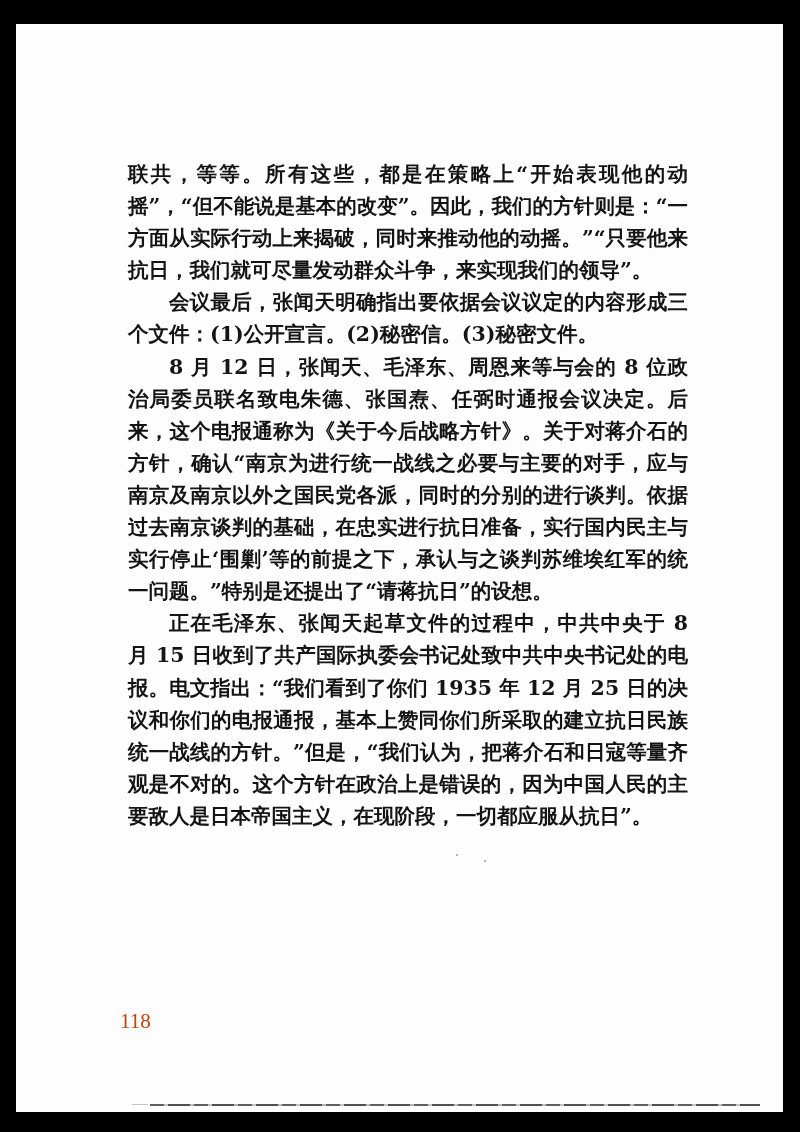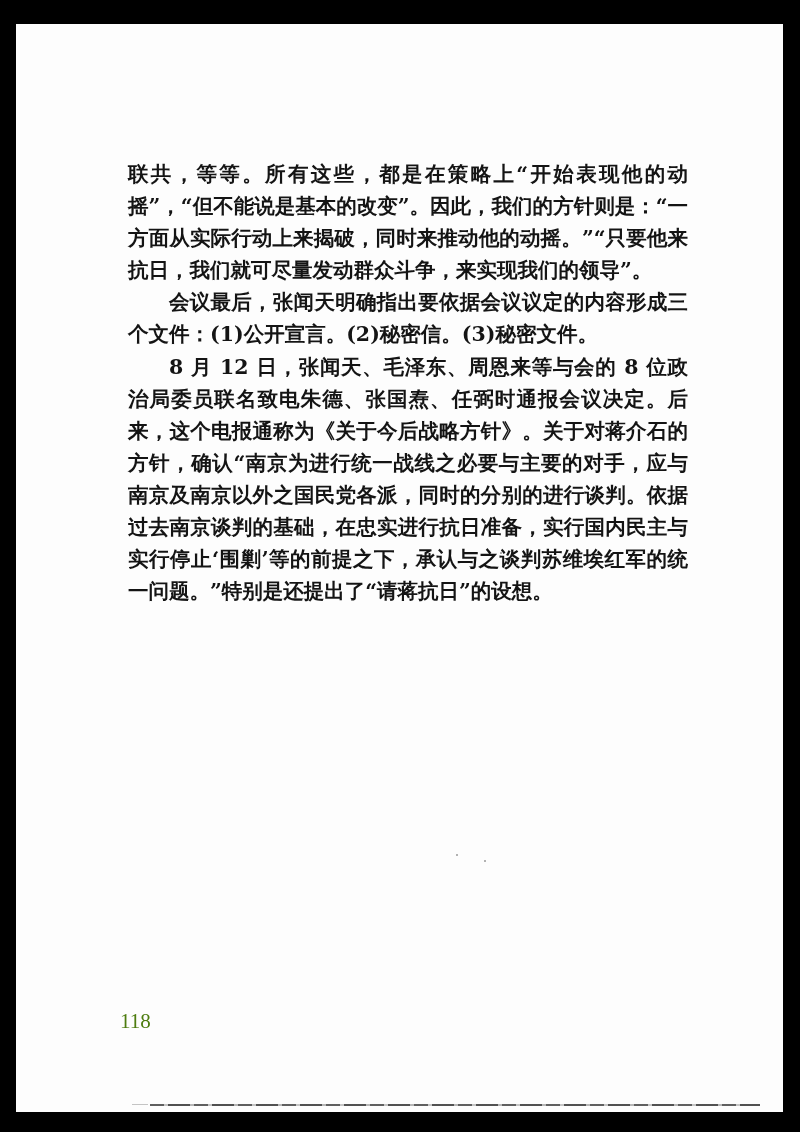--- a/index.html
+++ b/index.html
@@ -40,21 +40,21 @@
   }
   .para.indent {
     text-indent: 2em;
   }
   .page-number {
     position: absolute;
     left: 104px;
     top: 985px;
     font-family: "Liberation Serif", "DejaVu Serif", serif;
     font-size: 21px;
-    color: #4d7c0f;
+    color: #c2410c;
   }
   .bottom-rule {
     position: absolute;
     left: 134px;
     top: 1080px;
     width: 610px;
     height: 2px;
     background: repeating-linear-gradient(90deg, #444 0 14px, #bbb 14px 18px, #333 18px 40px, #aaa 40px 44px);
     opacity: 0.85;
   }
@@ -77,20 +77,21 @@
 </style>
 </head>
 <body>
 
 <div class="page">
 
   <div class="text-block">
     <p class="para">联共，等等。所有这些，都是在策略上“开始表现他的动摇”，“但不能说是基本的改变”。因此，我们的方针则是：“一方面从实际行动上来揭破，同时来推动他的动摇。”“只要他来抗日，我们就可尽量发动群众斗争，来实现我们的领导”。</p>
     <p class="para indent">会议最后，张闻天明确指出要依据会议议定的内容形成三个文件：(1)公开宣言。(2)秘密信。(3)秘密文件。</p>
     <p class="para indent">8 月 12 日，张闻天、毛泽东、周恩来等与会的 8 位政治局委员联名致电朱德、张国焘、任弼时通报会议决定。后来，这个电报通称为《关于今后战略方针》。关于对蒋介石的方针，确认“南京为进行统一战线之必要与主要的对手，应与南京及南京以外之国民党各派，同时的分别的进行谈判。依据过去南京谈判的基础，在忠实进行抗日准备，实行国内民主与实行停止‘围剿’等的前提之下，承认与之谈判苏维埃红军的统一问题。”特别是还提出了“请蒋抗日”的设想。</p>
+    <p class="para indent">正在毛泽东、张闻天起草文件的过程中，中共中央于 8 月 15 日收到了共产国际执委会书记处致中共中央书记处的电报。电文指出：“我们看到了你们 1935 年 12 月 25 日的决议和你们的电报通报，基本上赞同你们所采取的建立抗日民族统一战线的方针。”但是，“我们认为，把蒋介石和日寇等量齐观是不对的。这个方针在政治上是错误的，因为中国人民的主要敌人是日本帝国主义，在现阶段，一切都应服从抗日”。</p>
   </div>
 
   <div class="page-number">118</div>
 
   <div class="bottom-rule"></div>
 
   <span class="noise" style="left:484px;top:528px;"></span>
   <span class="noise" style="left:500px;top:540px;"></span>
   <span class="noise" style="left:440px;top:830px;"></span>
   <span class="noise" style="left:468px;top:836px;"></span>

